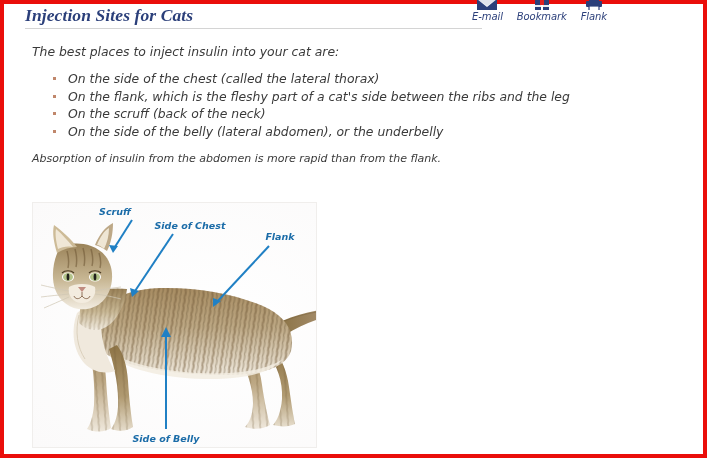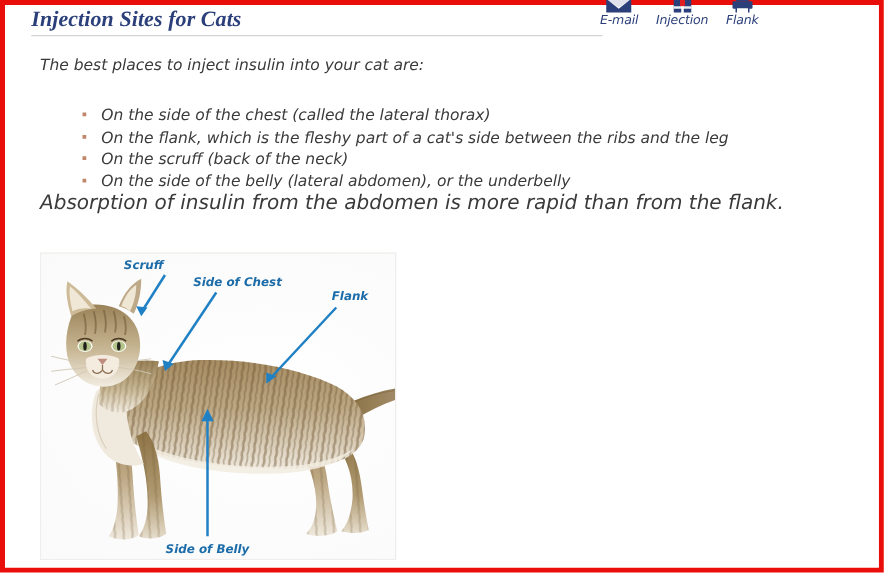--- a/index.html
+++ b/index.html
@@ -97,21 +97,21 @@
     font-size: 12.4px;
     color: #3a3a3a;
     font-family: "DejaVu Sans", "Liberation Sans", sans-serif;
     text-align: right;
   }
 
   .site-list {
     position: absolute;
     left: 46px;
     top: 66px;
-    margin: 13px;
+    margin: 0;
     padding: 0;
     list-style: none;
   }
   .site-list li {
     position: relative;
     padding-left: 18px;
     font-size: 12.4px;
     color: #3a3a3a;
     line-height: 17.5px;
     font-family: "DejaVu Sans", "Liberation Sans", sans-serif;
@@ -123,21 +123,21 @@
     top: 7px;
     width: 3px;
     height: 3px;
     background: #c0876b;
   }
 
   .absorption-text {
     position: absolute;
     left: 28px;
     top: 148px;
-    font-size: 16px;
+    font-size: 11px;
     color: #3a3a3a;
     font-family: "DejaVu Sans", "Liberation Sans", sans-serif;
   }
 
   
   .figure-wrap {
     position: absolute;
     left: 28px;
     top: 198px;
     width: 285px;
@@ -177,21 +177,21 @@
 
       <a class="share-item">
         <span class="share-icon">
           <svg viewBox="0 0 22 16" width="22" height="16">
             <rect x="4" y="2" width="6" height="13" fill="#2b3f7a"></rect>
             <rect x="12" y="2" width="6" height="13" fill="#2b3f7a"></rect>
             <rect x="9" y="2" width="4" height="7" fill="#e02020"></rect>
             <rect x="4" y="9" width="14" height="2" fill="#ffffff" opacity="0.9"></rect>
           </svg>
         </span>
-        <span class="share-label">Injection</span>
+        <span class="share-label">Bookmark</span>
       </a>
 
       <a class="share-item">
         <span class="share-icon">
           <svg viewBox="0 0 22 16" width="22" height="16">
             <rect x="6" y="1" width="10" height="4" fill="#2b3f7a"></rect>
             <rect x="3" y="5" width="16" height="6" rx="1" fill="#2b3f7a"></rect>
             <rect x="6" y="10" width="10" height="5" fill="#ffffff" stroke="#2b3f7a" stroke-width="1.2"></rect>
           </svg>
         </span>

